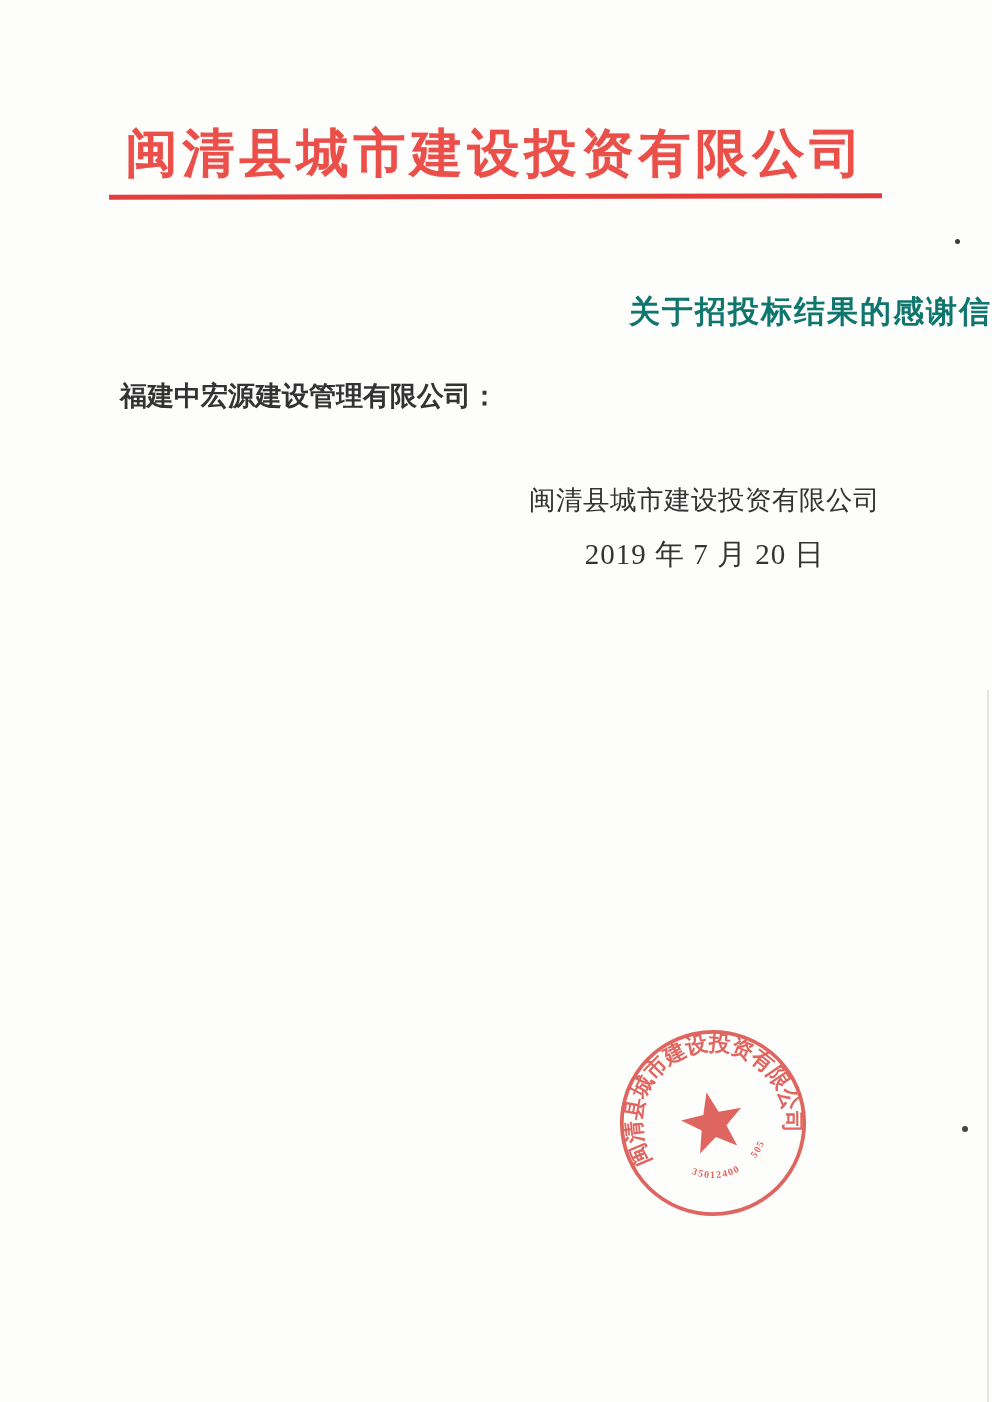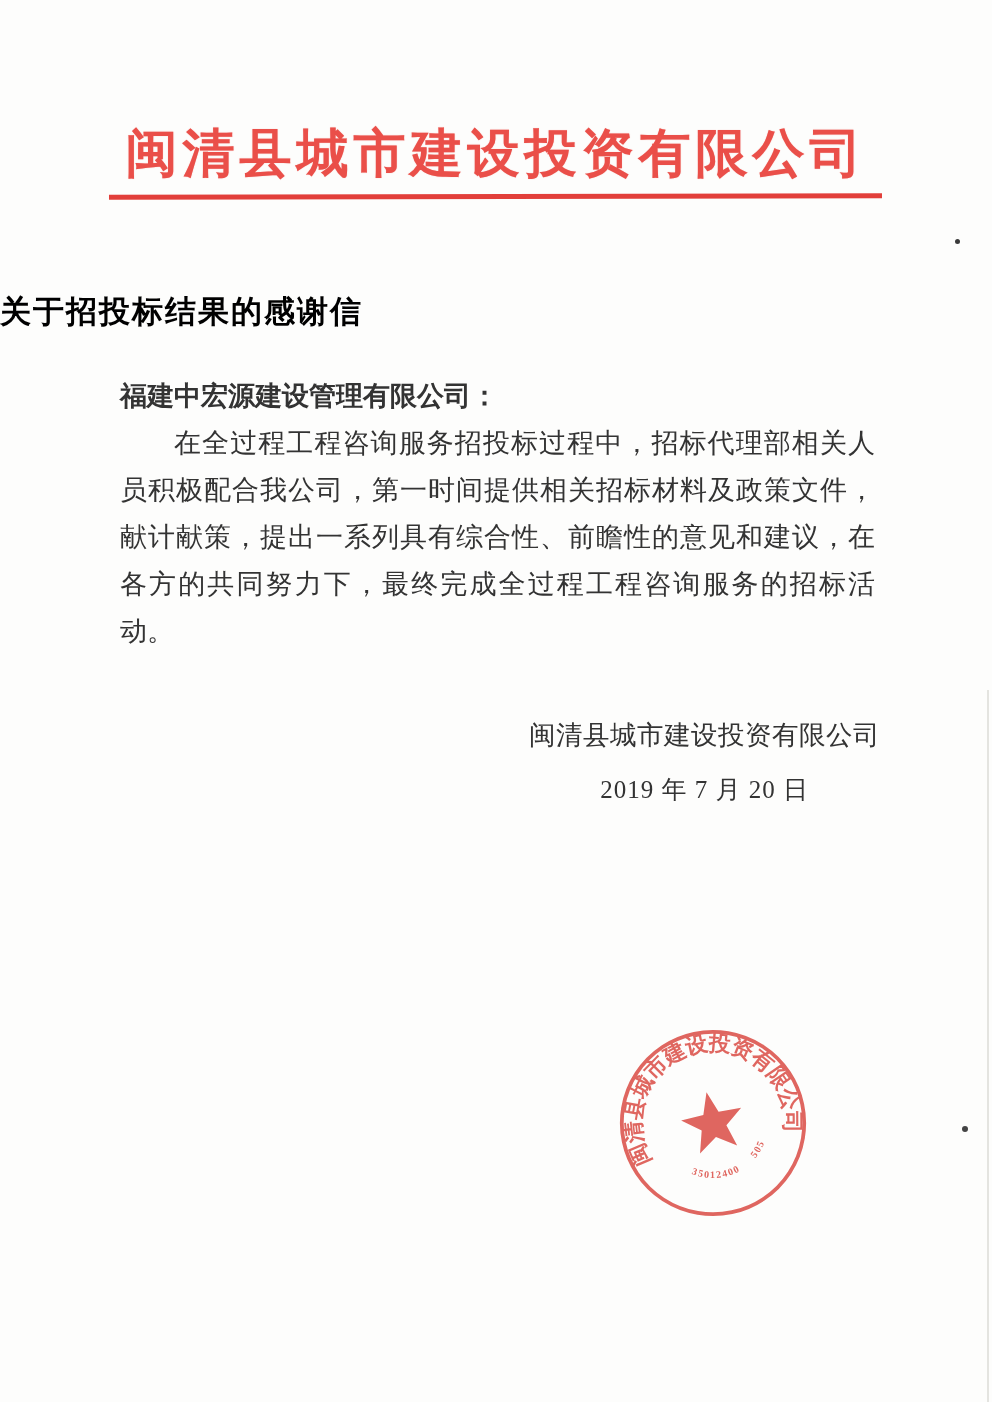--- a/index.html
+++ b/index.html
@@ -31,26 +31,26 @@
     margin: 10px 0 0 109px;
     width: 773px;
     height: 5px;
     background: #e23f3a;
     transform: rotate(-0.12deg);
   }
 
   
   .doc-title {
     margin-top: 92px;
-    text-align: left;
+    text-align: right;
     font-family: Liberation Mono, monospace;
     font-weight: 700;
     font-size: 31px;
     letter-spacing: 2px;
-    color: #000000;
+    color: #0f766e;
   }
 
   
   .letter-body {
     margin: 40px 117px 0 120px;
     font-size: 27px;
     line-height: 47px;
     text-align: justify;
     color: #333;
   }
@@ -65,21 +65,21 @@
   }
   .signature-company {
     font-size: 26.5px;
     letter-spacing: 0.5px;
     line-height: 33px;
     color: #333;
     white-space: nowrap;
   }
   .signature-date {
     margin-top: 21px;
-    font-size: 25px;
+    font-size: 29px;
     letter-spacing: 1px;
     line-height: 33px;
     color: #333;
     white-space: nowrap;
   }
 
   
   .stamp {
     position: absolute;
     left: 618px;
@@ -120,21 +120,20 @@
 <div class="page">
 
   <div class="letterhead-title">闽清县城市建设投资有限公司</div>
 
   <div class="letterhead-rule"></div>
 
   <h1 class="doc-title">关于招投标结果的感谢信</h1>
 
   <div class="letter-body">
     <div class="salutation">福建中宏源建设管理有限公司：</div>
-    <p>在全过程工程咨询服务招投标过程中，招标代理部相关人员积极配合我公司，第一时间提供相关招标材料及政策文件，献计献策，提出一系列具有综合性、前瞻性的意见和建议，在各方的共同努力下，最终完成全过程工程咨询服务的招标活动。</p>
   </div>
 
   <div class="signature-block">
     <div class="signature-company">闽清县城市建设投资有限公司</div>
     <div class="signature-date">2019 年 7 月 20 日</div>
   </div>
 
   <svg class="stamp" viewBox="0 0 200 200" aria-hidden="true">
     <circle cx="100" cy="100" r="96" fill="none" stroke="#dc4a42" stroke-width="4"></circle>
     <defs>

